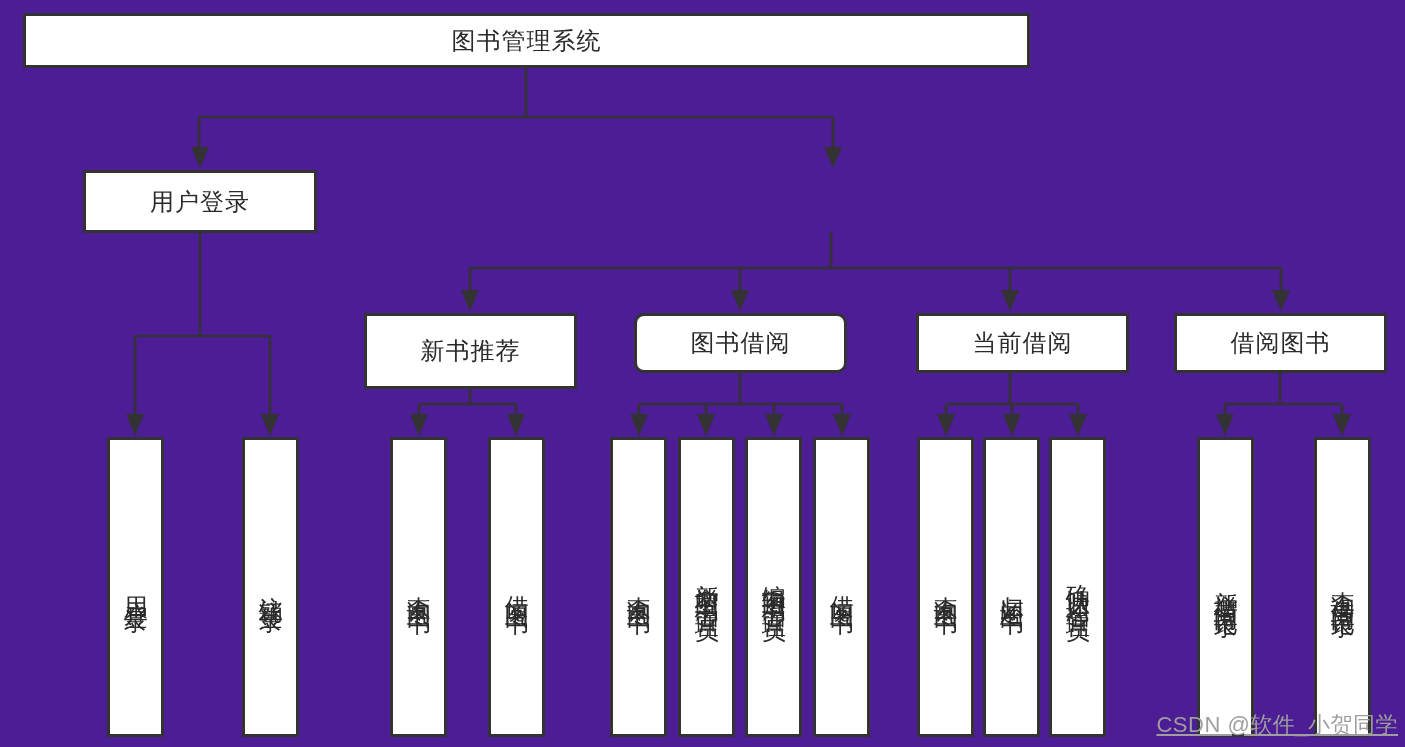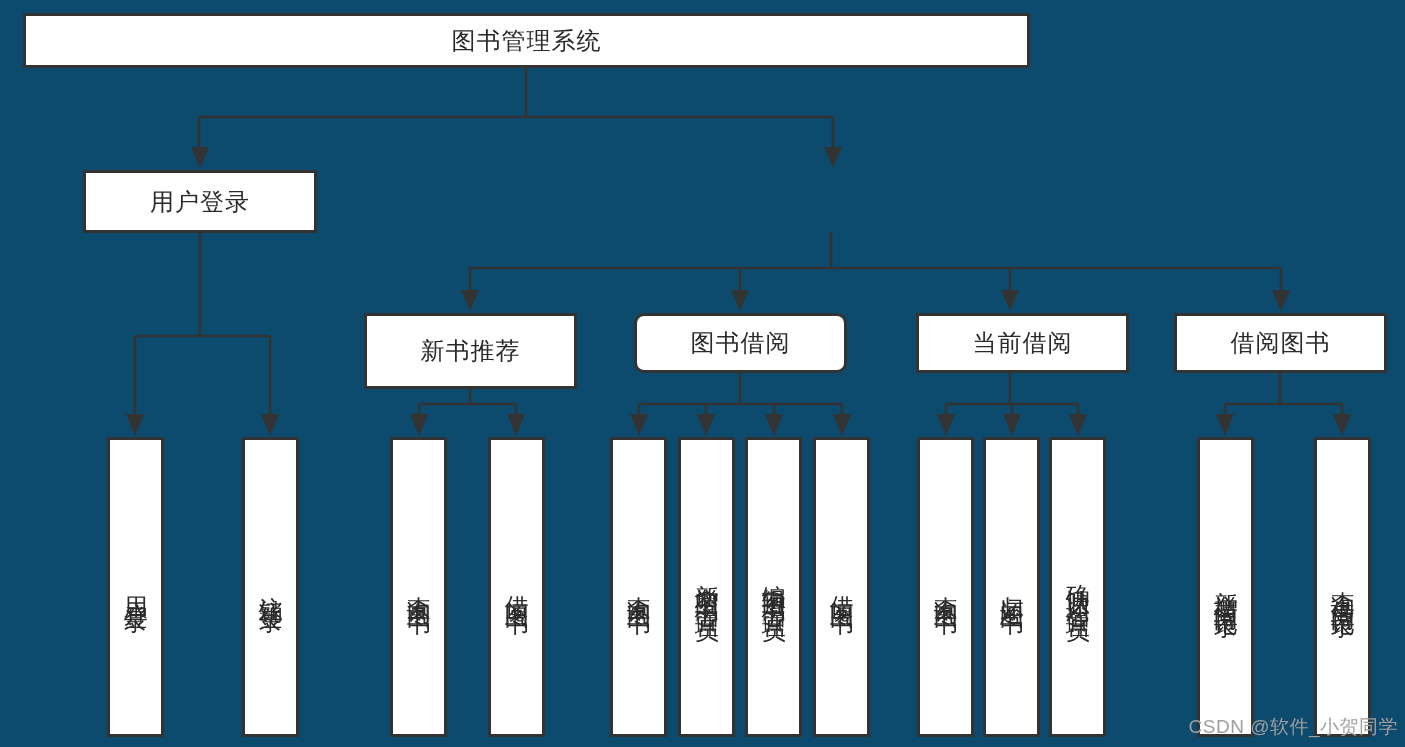--- a/index.html
+++ b/index.html
@@ -5,21 +5,21 @@
   html, body {
     margin: 0;
     padding: 0;
     background: #ffffff;
     font-family: "Liberation Sans", "DejaVu Sans", sans-serif;
   }
   .canvas {
     position: relative;
     width: 1405px;
     height: 747px;
-    background: #0c4a6e;
+    background: #4c1d95;
     color: #2a2a2a;
     overflow: hidden;
   }
   .connectors {
     position: absolute;
     left: 0;
     top: 0;
     z-index: 1;
   }
   .node {
@@ -46,25 +46,26 @@
     writing-mode: vertical-rl;
     text-orientation: mixed;
     font-size: 24px;
     letter-spacing: 5px;
     line-height: 1.1;
   }
   .watermark {
     position: absolute;
     right: 7px;
     bottom: 7px;
-    font-size: 19px;
+    font-size: 22px;
     color: #9e9e9e;
     z-index: 5;
     letter-spacing: 0.5px;
     white-space: nowrap;
+    text-decoration: underline;
   }
 </style>
 </head>
 <body>
 
 <div class="canvas">
 
   <svg class="connectors" width="1405" height="747" viewBox="0 0 1405 747" xmlns="http://www.w3.org/2000/svg">
     <path fill="none" stroke="#333333" stroke-width="2.6" d="
       M526 68 V117

